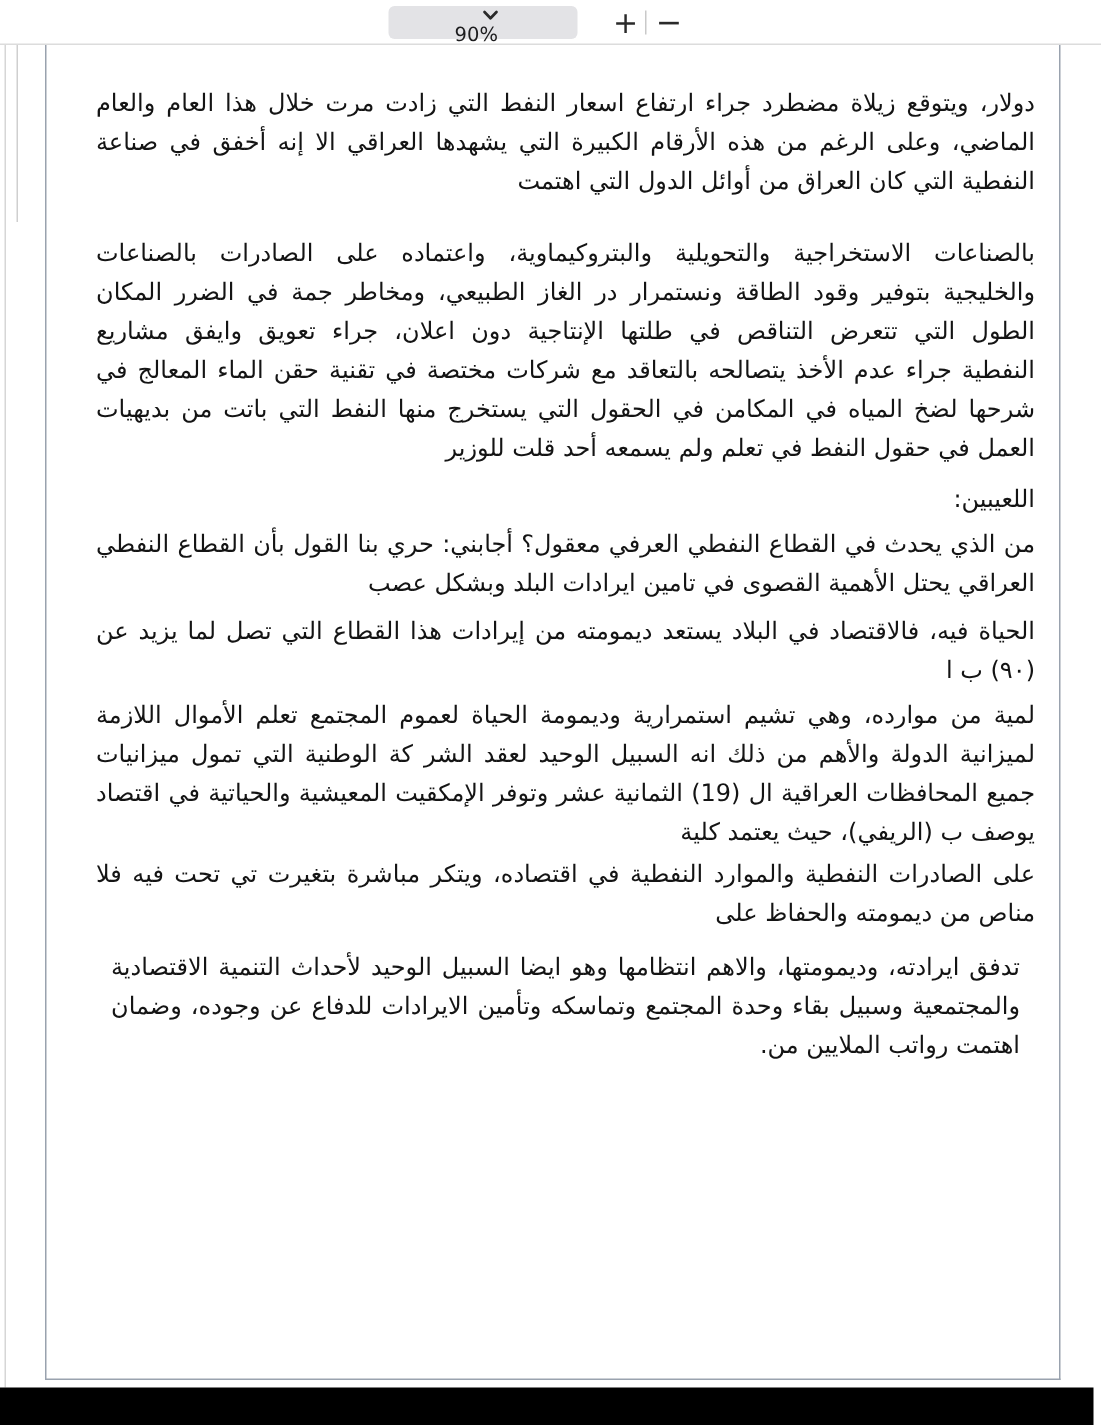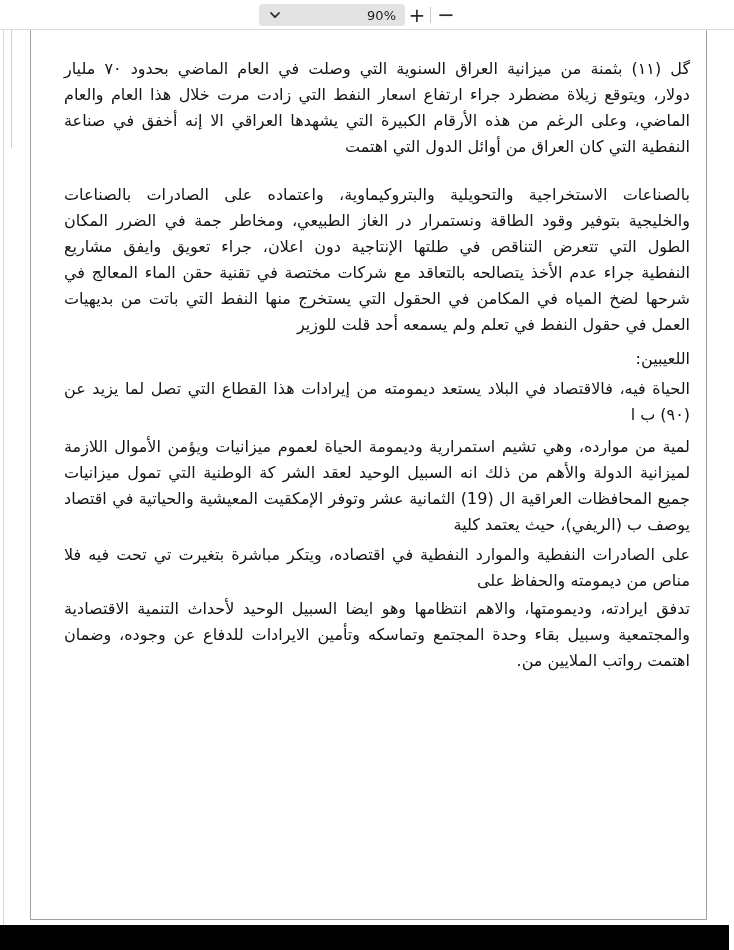--- a/index.html
+++ b/index.html
@@ -13,25 +13,26 @@
 
   
   .toolbar {
     position: absolute; top: 0; left: 0; width: 734px; height: 30px;
     background: #ffffff;
     border-bottom: 1px solid #dcdcdc;
     box-sizing: border-box;
   }
   .zoom-dropdown {
     position: absolute; left: 259px; top: 4px;
-    width: 146px; height: 22px;
+    width: 126px; height: 22px;
     background: #e3e3e6;
     border-radius: 4px;
     display: flex; align-items: center;
     cursor: pointer;
+    flex-direction: column;
   }
   .zoom-dropdown .chev {
     margin-left: 10px;
     width: 12px; height: 12px;
     display: inline-flex; align-items: center; justify-content: center;
   }
   .zoom-dropdown .spacer { flex: 1; }
   .zoom-value {
     font-size: 13px; color: #1c1c1e;
     padding-right: 9px;
@@ -122,42 +123,45 @@
     <span>−</span>
   </button>
 </div>
 
 <div class="scroll-track-line"></div>
 <div class="scroll-thumb"></div>
 
 <div class="page">
   <div class="page-text" dir="rtl">
       <div class="para">
-        <div class="line">گل (١١) بثمنة من ميزانية العراق السنوية التي وصلت في العام الماضي بحدود ٧٠ مليار</div>
         <div class="line">دولار، ويتوقع زيلاة مضطرد جراء ارتفاع اسعار النفط التي زادت مرت خلال هذا العام والعام</div>
         <div class="line">الماضي، وعلى الرغم من هذه الأرقام الكبيرة التي يشهدها العراقي الا إنه أخفق في صناعة</div>
         <div class="line last">النفطية التي كان العراق من أوائل الدول التي اهتمت</div>
       </div>
       <div class="para">
         <div class="line">بالصناعات الاستخراجية والتحويلية والبتروكيماوية، واعتماده على الصادرات بالصناعات</div>
         <div class="line">والخليجية بتوفير وقود الطاقة ونستمرار در الغاز الطبيعي، ومخاطر جمة في الضرر المكان</div>
         <div class="line">الطول التي تتعرض التناقص في طلتها الإنتاجية دون اعلان، جراء تعويق وايفق مشاريع</div>
         <div class="line">النفطية جراء عدم الأخذ يتصالحه بالتعاقد مع شركات مختصة في تقنية حقن الماء المعالج في</div>
         <div class="line">شرحها لضخ المياه في المكامن في الحقول التي يستخرج منها النفط التي باتت من بديهيات</div>
         <div class="line last">العمل في حقول النفط في تعلم ولم يسمعه أحد قلت للوزير</div>
       </div>
       <div class="para">
         <div class="line last">اللعيبين:</div>
       </div>
       <div class="para">
+        <div class="line">من الذي يحدث في القطاع النفطي العرفي معقول؟ أجابني: حري بنا القول بأن القطاع النفطي</div>
+        <div class="line last">العراقي يحتل الأهمية القصوى في تامين ايرادات البلد وبشكل عصب</div>
+      </div>
+      <div class="para">
         <div class="line">الحياة فيه، فالاقتصاد في البلاد يستعد ديمومته من إيرادات هذا القطاع التي تصل لما يزيد عن</div>
         <div class="line last">(٩٠) ب ا</div>
       </div>
       <div class="para">
-        <div class="line">لمية من موارده، وهي تشيم استمرارية وديمومة الحياة لعموم ميزانيات ويؤمن الأموال اللازمة</div>
+        <div class="line">لمية من موارده، وهي تشيم استمرارية وديمومة الحياة لعموم المجتمع تعلم الأموال اللازمة</div>
         <div class="line">لميزانية الدولة والأهم من ذلك انه السبيل الوحيد لعقد الشر كة الوطنية التي تمول ميزانيات</div>
         <div class="line">جميع المحافظات العراقية ال (19) الثمانية عشر وتوفر الإمكقيت المعيشية والحياتية في اقتصاد</div>
         <div class="line last">يوصف ب (الريفي)، حيث يعتمد كلية</div>
       </div>
       <div class="para">
         <div class="line">على الصادرات النفطية والموارد النفطية في اقتصاده، ويتكر مباشرة بتغيرت تي تحت فيه فلا</div>
         <div class="line last">مناص من ديمومته والحفاظ على</div>
       </div>
       <div class="para">
         <div class="line">تدفق ايرادته، وديمومتها، والاهم انتظامها وهو ايضا السبيل الوحيد لأحداث التنمية الاقتصادية</div>

